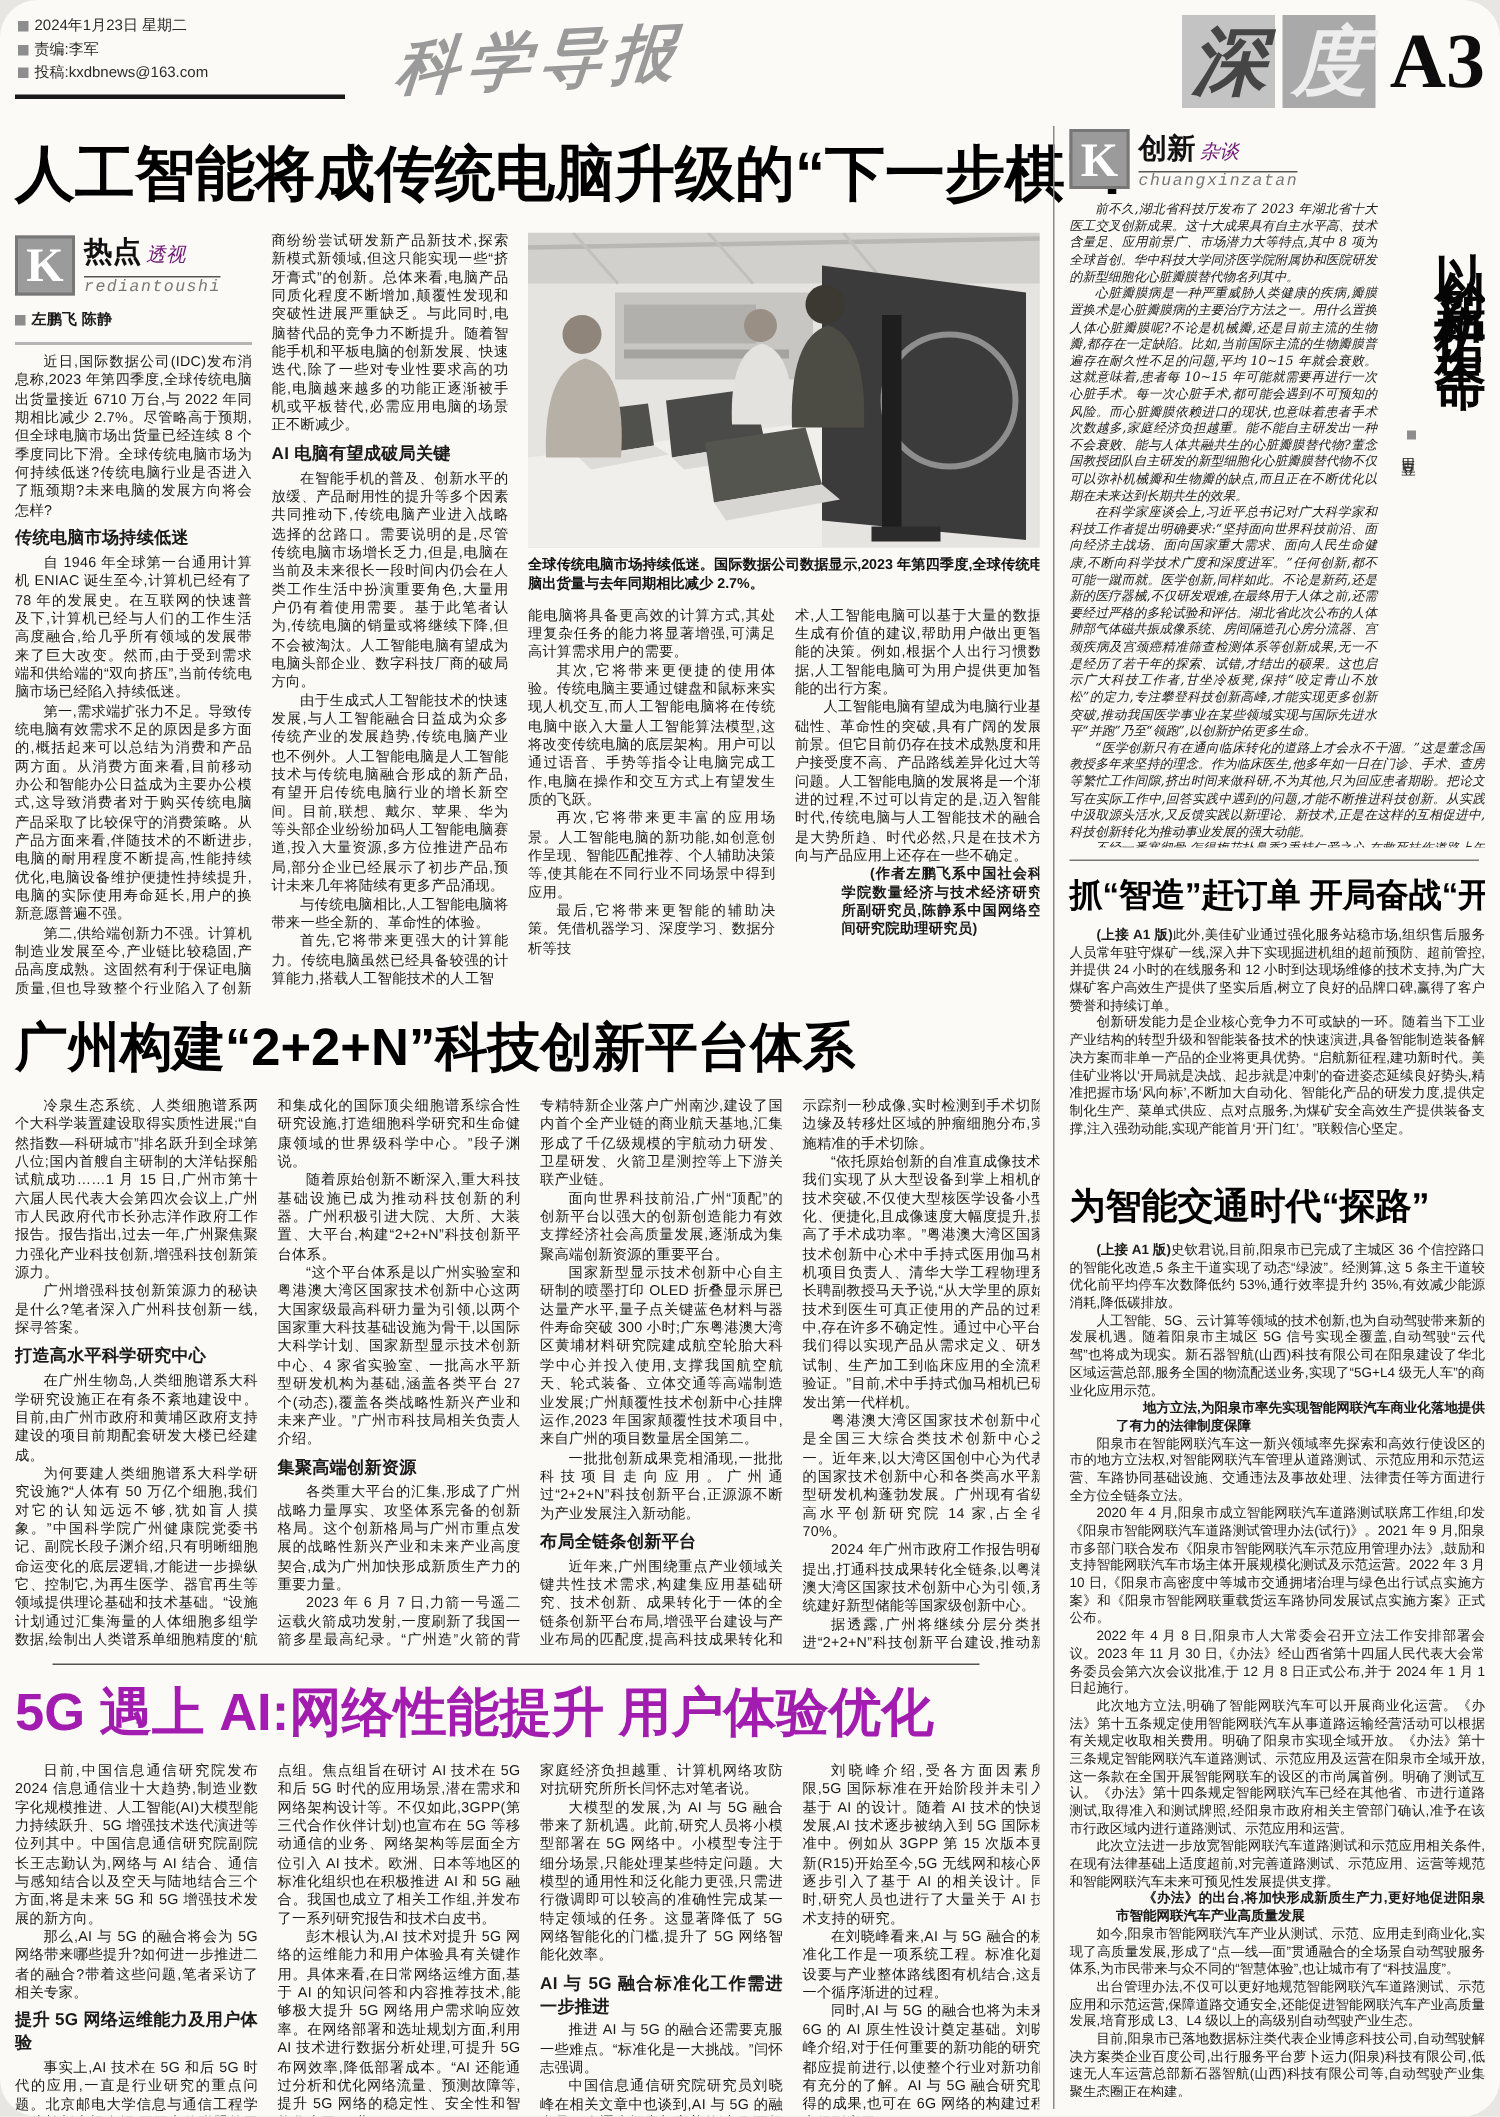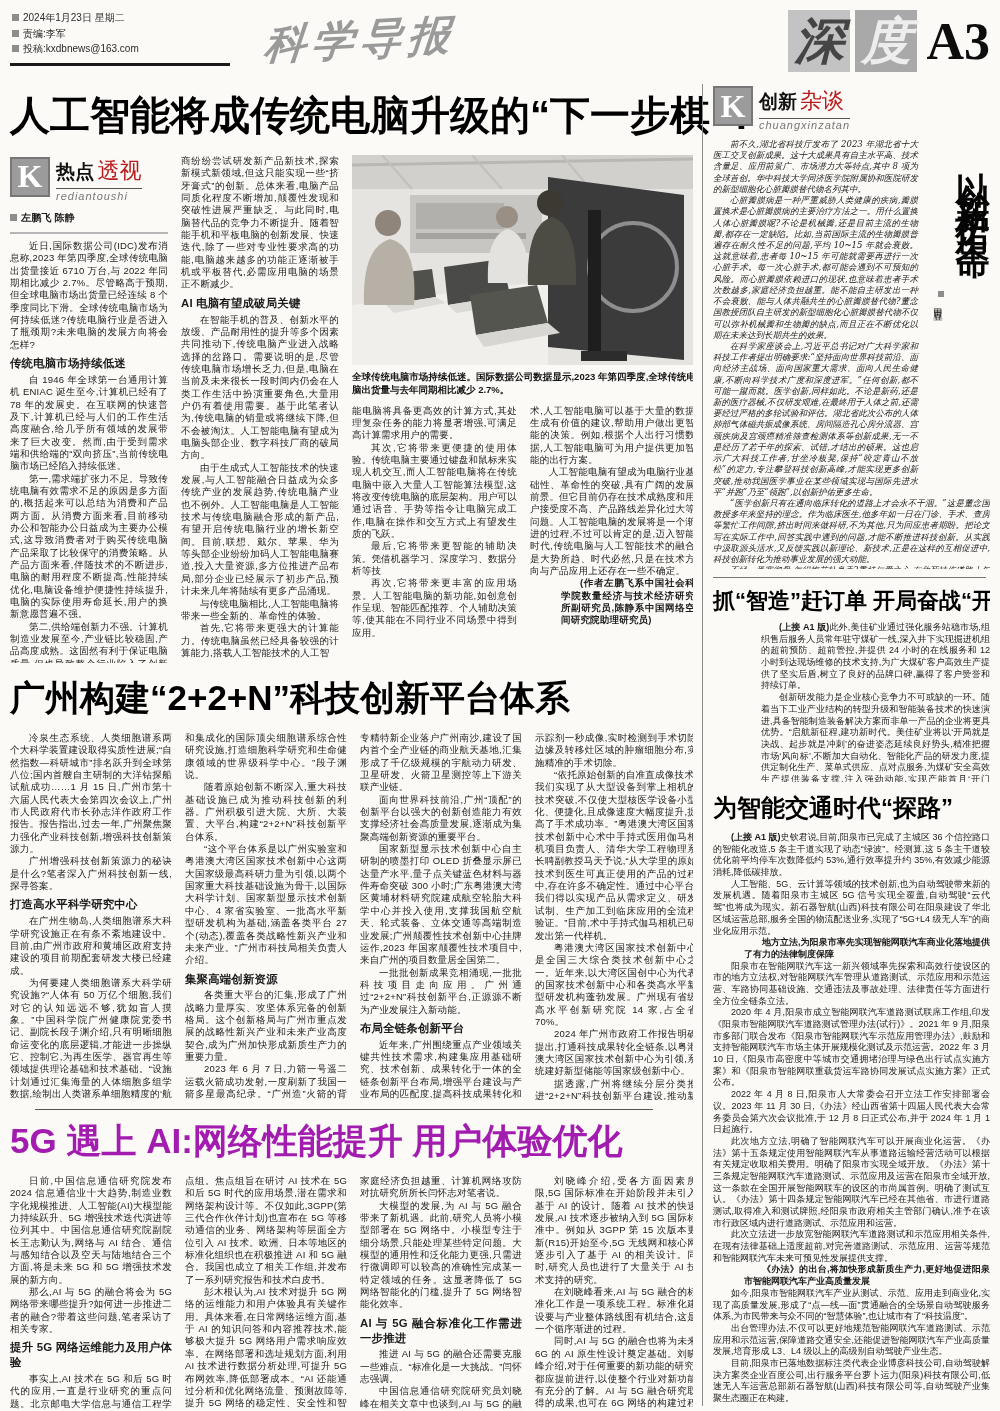--- a/index.html
+++ b/index.html
@@ -1,20 +1,21 @@
 <!DOCTYPE html>
 <html><head>
 <meta charset="utf-8">
 <style>
   * { margin:0; padding:0; box-sizing:border-box; }
   html,body { background:#e8e6e2; }
   .page {
     width:1000px; height:1411px; margin:0 auto; background:#fbfaf7; color:#141414;
     font-family:"Liberation Sans","DejaVu Sans",sans-serif; overflow:hidden; padding:6px 10px;
     position:relative;
+    border-radius:25px;
   }
   
   .masthead-row { display:flex; align-items:flex-start; height:72px; }
   .pub-info { width:220px; border-bottom:3px solid #1a1a1a; padding:4px 0 6px 2px; }
   .pub-info .line { font-size:10px; color:#2a2a2a; line-height:1.55; display:flex; align-items:center; }
   .sq { display:inline-block; width:7px; height:7px; background:#8d8d8d; margin-right:4px; flex:none; }
   .paper-name {
     font-family:"DejaVu Serif",serif; font-style:italic; font-weight:bold; font-size:42px;
     color:#9a9a9a; margin:6px 0 0 34px; letter-spacing:6px; transform:rotate(-3deg) skewX(-8deg);
   }
@@ -38,22 +39,22 @@
   .a1-headline { font-size:40px; font-weight:900; letter-spacing:0; margin:4px 0 12px; color:#000; white-space:nowrap; }
   .a1-body { display:flex; gap:13px; height:508px; overflow:hidden; }
   .a1-col { width:158px; flex:none; }
   .a1-right { width:344px; flex:none; }
   .kol { display:flex; align-items:flex-start; margin:2px 0 8px; }
   .klogo { width:40px; height:40px; background:#9b9b9b; color:#fff; font-family:"Liberation Serif",serif;
            font-size:32px; font-weight:bold; display:flex; align-items:center; justify-content:center; border:2px solid #777; }
   .kol-right { margin-left:6px; }
   .kol-title { border-bottom:1.5px solid #555; padding-bottom:2px; white-space:nowrap; }
   .kt-bold { font-size:19px; font-weight:900; color:#111; }
-  .kt-script { font-size:22px; font-family:"DejaVu Serif",serif; color:#b91c1c; margin-left:3px; }
-  .kol-pinyin { font-family:Liberation Sans, sans-serif; font-style:italic; font-size:11px; color:#777; letter-spacing:1px; }
+  .kt-script { font-size:13px; font-family:"DejaVu Serif",serif; font-style:italic; color:#701a75; margin-left:3px; }
+  .kol-pinyin { font-family:Liberation Mono, monospace; font-style:italic; font-size:11px; color:#777; letter-spacing:1px; }
   .byline { font-size:10px; font-weight:bold; display:flex; align-items:center; margin:6px 0 6px;
             border-bottom:2px solid #b5b5b5; padding-bottom:8px; }
   .photo-wrap { width:344px; height:210px; background:#ddd; overflow:hidden; }
   .caption { font-size:9.5px; font-weight:bold; line-height:1.4; margin:5px 0 8px; text-align:justify; }
   .a1-sub { display:flex; gap:13px; height:250px; overflow:hidden; }
   .a1-subcol { width:165px; flex:none; }
   
   .a4-headline { font-size:35px; font-weight:700; margin:12px 0 10px; color:#000; white-space:nowrap; }
   .a4-body { display:flex; gap:13px; height:368px; overflow:hidden; }
   .a4-col { width:162px; flex:none; }
@@ -67,21 +68,21 @@
                    font-style:italic; font-size:8.5px; line-height:1.32; text-align:justify; text-justify:inter-character; color:#191919; }
   .vtitle-wrap { float:right; width:64px; height:352px; margin:2px 0 4px 8px; position:relative; }
   .vtitle { position:absolute; right:0; top:4px; writing-mode:vertical-rl; font-family:"Liberation Sans",sans-serif;
             font-style:normal; font-weight:900; font-size:34px; line-height:1; letter-spacing:12px; color:#050505; }
   .vbyline { position:absolute; right:46px; top:150px; writing-mode:vertical-rl; font-style:normal;
              font-family:"Liberation Sans",sans-serif; font-size:9.5px; color:#222; letter-spacing:2px; display:flex; }
   .vbyline .sq { width:6px; height:6px; margin:0 0 4px 0; }
   .right-rule { border-top:1px solid #777; margin:8px 4px 8px 0; }
   .a2-headline { font-size:22px; font-weight:900; margin:2px 0 6px; color:#000; white-space:nowrap; }
   .rz-body { font-size:9px; line-height:1.3; text-align:justify; text-justify:inter-character; color:#1b1b1b; }
-  .a2-body { height:160px; overflow:hidden;margin-left:48px; }
+  .a2-body { height:160px; overflow:hidden; }
   .a3-headline { font-size:24px; font-weight:900; margin:10px 0 8px; color:#000; }
   .a3-body { height:570px; overflow:hidden; }
 </style>
 </head>
 <body>
 
 <div class="page">
 
   <div class="masthead-row">
     <div class="pub-info">
@@ -175,22 +176,22 @@
               <circle cx="198" cy="48" r="13" fill="#3c3832"></circle>
               <path d="M176 130 Q174 70 200 62 Q226 70 224 130 Z" fill="#4c4c44"></path>
             </svg>
           </div>
           <div class="caption">全球传统电脑市场持续低迷。国际数据公司数据显示,2023 年第四季度,全球传统电脑出货量与去年同期相比减少 2.7%。</div>
           <div class="a1-sub">
             <div class="a1-subcol colbody">
               <div>
                   <p class="blk-pc">能电脑将具备更高效的计算方式,其处理复杂任务的能力将显著增强,可满足高计算需求用户的需要。</p>
                   <p class="blk-p">其次,它将带来更便捷的使用体验。传统电脑主要通过键盘和鼠标来实现人机交互,而人工智能电脑将在传统电脑中嵌入大量人工智能算法模型,这将改变传统电脑的底层架构。用户可以通过语音、手势等指令让电脑完成工作,电脑在操作和交互方式上有望发生质的飞跃。</p>
+                  <p class="blk-p">再次,它将带来更丰富的应用场景。人工智能电脑的新功能,如创意创作呈现、智能匹配推荐、个人辅助决策等,使其能在不同行业不同场景中得到应用。</p>
                   <p class="blk-p">最后,它将带来更智能的辅助决策。凭借机器学习、深度学习、数据分析等技</p>
-                  <p class="blk-p">再次,它将带来更丰富的应用场景。人工智能电脑的新功能,如创意创作呈现、智能匹配推荐、个人辅助决策等,使其能在不同行业不同场景中得到应用。</p>
                 </div>
             </div>
             <div class="a1-subcol colbody">
               <div>
                   <p class="blk-pc">术,人工智能电脑可以基于大量的数据生成有价值的建议,帮助用户做出更智能的决策。例如,根据个人出行习惯数据,人工智能电脑可为用户提供更加智能的出行方案。</p>
                   <p class="blk-p">人工智能电脑有望成为电脑行业基础性、革命性的突破,具有广阔的发展前景。但它目前仍存在技术成熟度和用户接受度不高、产品路线差异化过大等问题。人工智能电脑的发展将是一个渐进的过程,不过可以肯定的是,迈入智能时代,传统电脑与人工智能技术的融合是大势所趋、时代必然,只是在技术方向与产品应用上还存在一些不确定。</p>
                   <p class="blk-pb">(作者左鹏飞系中国社会科学院数量经济与技术经济研究所副研究员,陈静系中国网络空间研究院助理研究员)</p>
                 </div>
             </div>
           </div>

